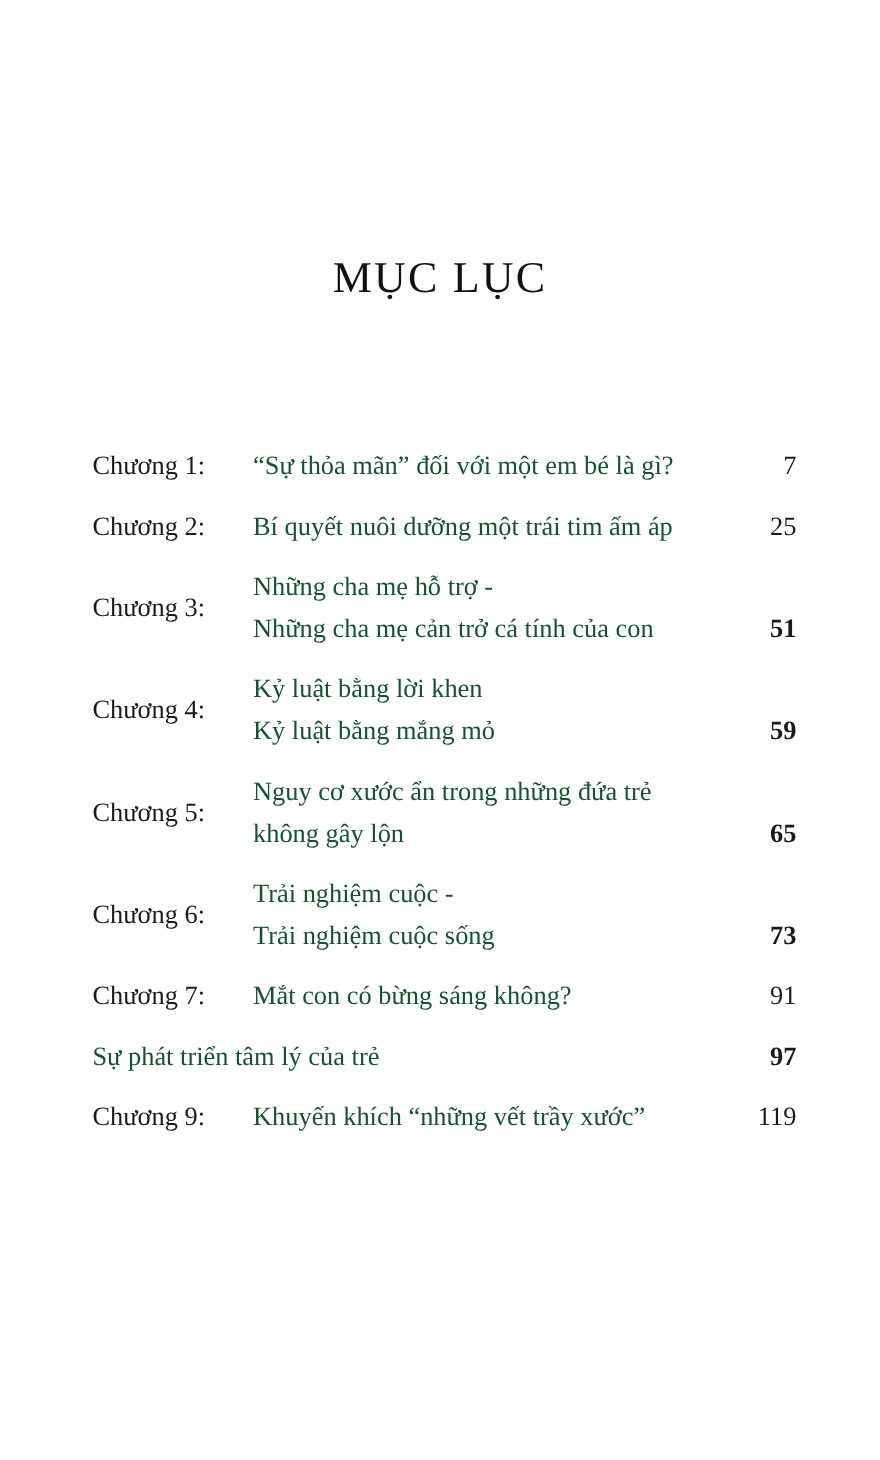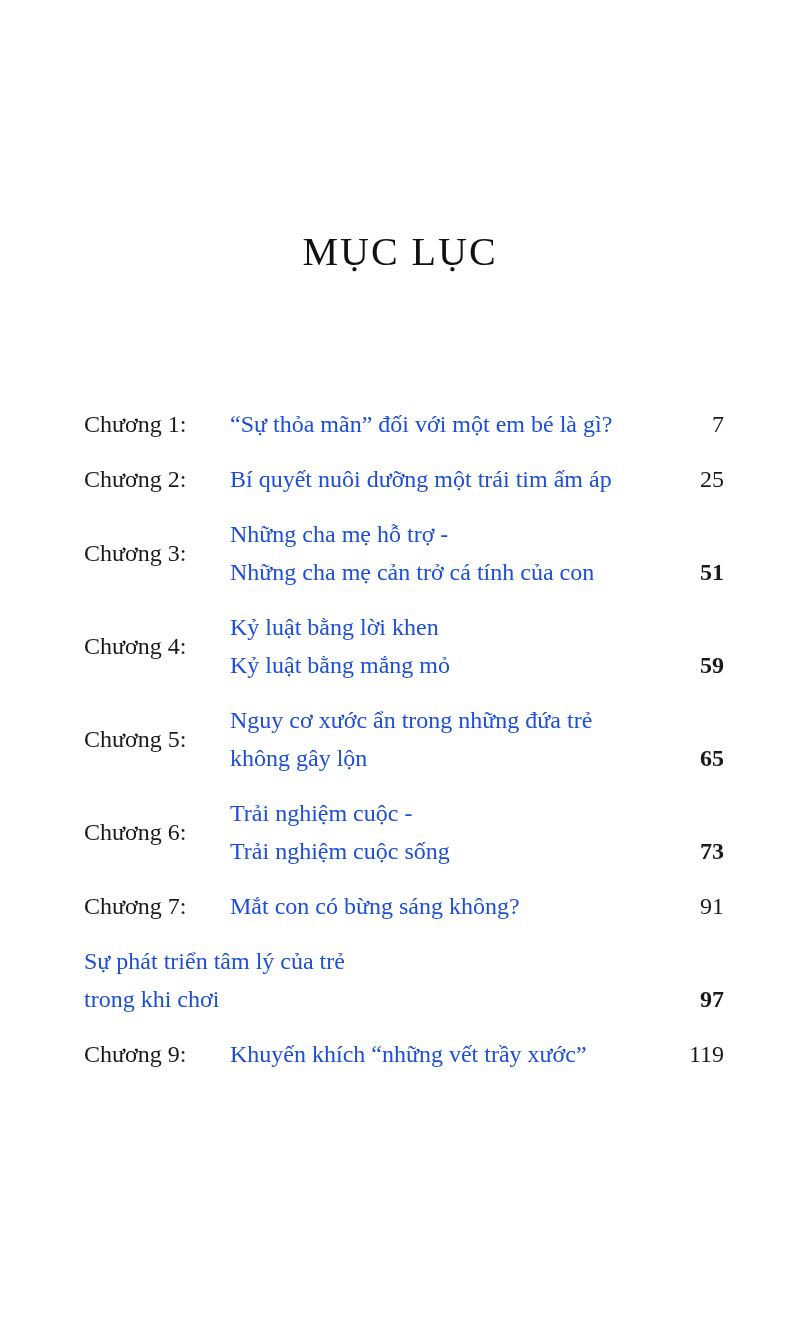--- a/index.html
+++ b/index.html
@@ -58,21 +58,21 @@
     align-items: flex-start;
     justify-content: space-between;
   }
   .entry-titles {
     flex: 1 1 auto;
     padding-right: 10px;
   }
   .entry-line {
     font-size: 24px;
     line-height: 38px;
-    color: #1d4ed8;
+    color: #14532d;
     white-space: nowrap;
   }
   .entry-page {
     flex: 0 0 auto;
     min-width: 44px;
     text-align: right;
     font-size: 24px;
     line-height: 38px;
     color: #1a1a1a;
   }
@@ -152,21 +152,20 @@
           <div class="entry-titles">
             <div class="entry-line">Mắt con có bừng sáng không?</div>
           </div>
           <div class="entry-page">91</div>
         </div>
       </div>
       <div class="toc-row">
         <div class="entry-body">
           <div class="entry-titles">
             <div class="entry-line">Sự phát triển tâm lý của trẻ</div>
-            <div class="entry-line">trong khi chơi</div>
           </div>
           <div class="entry-page align-last">97</div>
         </div>
       </div>
       <div class="toc-row">
         <div class="chapter-label">Chương 9:</div>
         <div class="entry-body">
           <div class="entry-titles">
             <div class="entry-line">Khuyến khích “những vết trầy xước”</div>
           </div>

